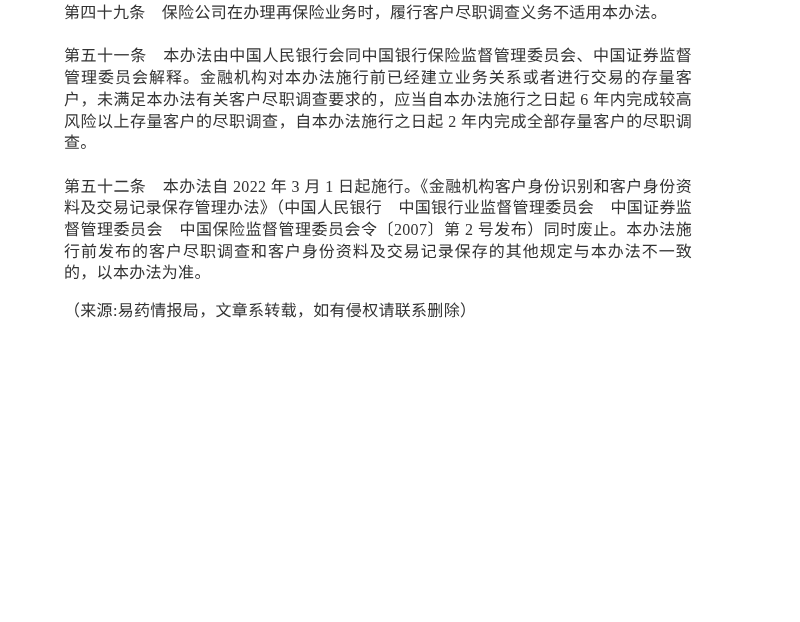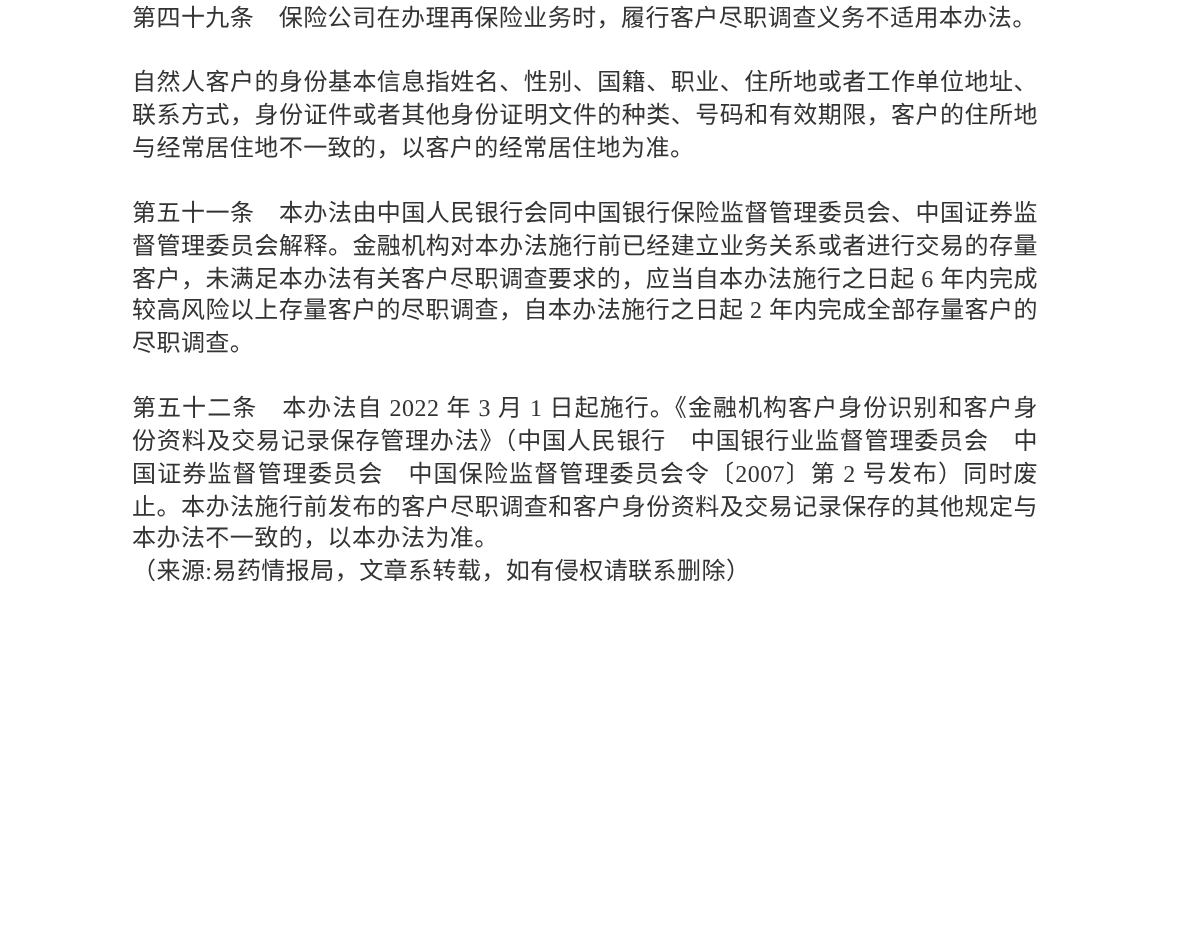--- a/index.html
+++ b/index.html
@@ -9,49 +9,48 @@
   }
   body {
     width: 800px;
     height: 622px;
     overflow: hidden;
   }
   .page {
     box-sizing: border-box;
     width: 800px;
     height: 622px;
-    padding: 2px 108px 0 88px;
+    padding: 2px 108px 0 64px;
     background: #ffffff;
     font-family: "Liberation Serif", "DejaVu Serif", serif;
     font-size: 16px;
     line-height: 21.7px;
     color: #333333;
     text-align: justify;
     letter-spacing: 0.3px;
   }
   .page p {
     margin: 0 0 21.7px 0;
     text-align: justify;
   }
   .page p.no-bottom-gap {
-    margin-bottom: 0;
+    margin-bottom: 16px;
   }
   .page p.source-line {
     margin-top: 0;
     margin-bottom: 0;
   }
 </style>
 </head>
 <body>
 
 <main class="page">
   <p>第四十九条　保险公司在办理再保险业务时，履行客户尽职调查义务不适用本办法。</p>
 
 
-  <p>自然人客户的身份基本信息指姓名、性别、国籍、职业、住所地或者工作单位地址、联系方式，身份证件或者其他身份证明文件的种类、号码和有效期限，客户的住所地与经常居住地不一致的，以客户的经常居住地为准。</p>
 
 
   <p>第五十一条　本办法由中国人民银行会同中国银行保险监督管理委员会、中国证券监督管理委员会解释。金融机构对本办法施行前已经建立业务关系或者进行交易的存量客户，未满足本办法有关客户尽职调查要求的，应当自本办法施行之日起 6 年内完成较高风险以上存量客户的尽职调查，自本办法施行之日起 2 年内完成全部存量客户的尽职调查。</p>
 
   <p class="no-bottom-gap">第五十二条　本办法自 2022 年 3 月 1 日起施行。《金融机构客户身份识别和客户身份资料及交易记录保存管理办法》（中国人民银行　中国银行业监督管理委员会　中国证券监督管理委员会　中国保险监督管理委员会令〔2007〕第 2 号发布）同时废止。本办法施行前发布的客户尽职调查和客户身份资料及交易记录保存的其他规定与本办法不一致的，以本办法为准。</p>
 
   <p class="source-line">（来源:易药情报局，文章系转载，如有侵权请联系删除）</p>
 </main>
 
 </body></html>

